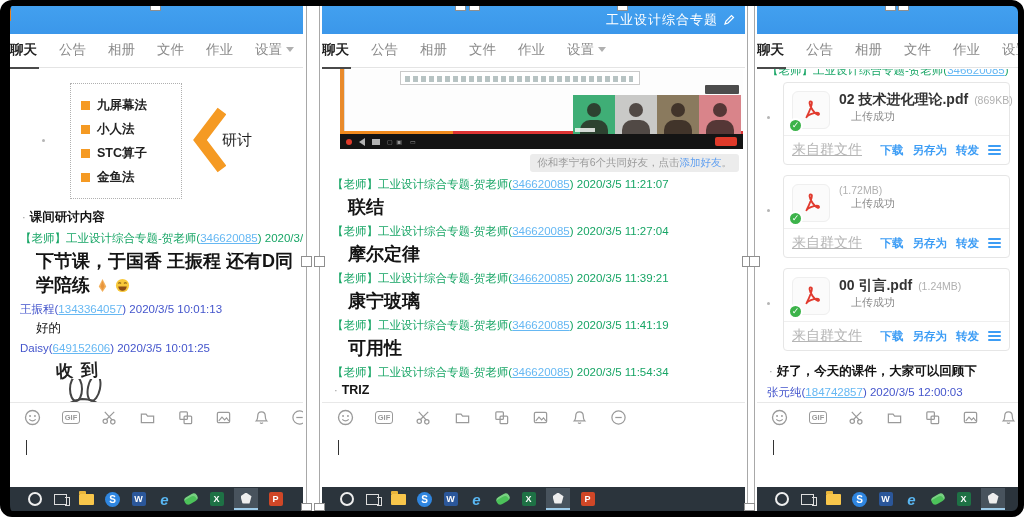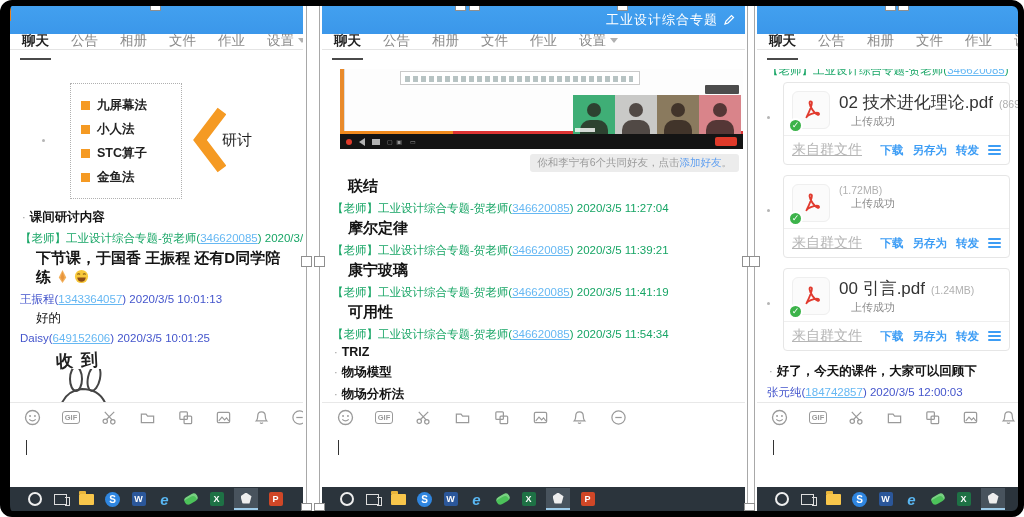--- a/index.html
+++ b/index.html
@@ -12,35 +12,35 @@
   
   .panel { position:absolute; top:6px; height:481px; background:#fff; overflow:hidden; }
   .p-left   { left:10px;  width:293px; }
   .p-middle { left:322px; width:423px; }
   .p-right  { left:757px; width:261px; }
 
   .titlebar { height:28px; background:linear-gradient(180deg,#42a0ef,#3b97ea);
     display:flex; align-items:center; justify-content:flex-end; padding:0 10px; }
   .wtitle { color:#fff; font-size:13px; letter-spacing:1px; display:flex; align-items:center; gap:5px; }
 
-  .tabs { height:16px; display:flex; align-items:center; gap:0; padding-left:12px;
+  .tabs { height:34px; display:flex; align-items:center; gap:0; 
     border-bottom:1px solid #e4e4e4; background:#fff; position:relative;text-align:right; }
   .tab { font-size:13.5px; color:#8a8a8a; padding:0 0 2px 0; margin-right:22px; position:relative; white-space:nowrap; }
   .tab.active { color:#222; font-weight:bold; }
   .tab.active::after { content:""; position:absolute; left:-2px; right:-2px; bottom:-8px; height:2px; background:#4a4a4a; }
   .caret-down { display:inline-block; width:0; height:0; border-left:4px solid transparent;
     border-right:4px solid transparent; border-top:5px solid #b0b0b0; margin-left:4px; vertical-align:middle; }
 
   .content { position:absolute; top:63px; bottom:85px; left:0; right:0; overflow:hidden; background:#fff; }
 
   
   .tline { font-size:11.5px; color:#17a565; padding:2px 8px 1px 10px; white-space:nowrap; }
   .sline { font-size:11.5px; color:#4455cc; padding:2px 8px 1px 10px; white-space:nowrap; }
   .uid { color:#66b8f3; text-decoration:underline; }
-  .body-msg { font-size:15px; color:#141414; font-weight:bold; padding:2px 8px 3px 26px; }
+  .body-msg { font-size:18px; color:#141414; font-weight:bold; padding:2px 8px 3px 26px; }
   .body-plain { font-size:12.5px; color:#141414; padding:2px 8px 3px 26px; }
   .bullet-row { font-size:12.5px; color:#141414; font-weight:bold; padding:2px 8px 3px 12px; }
   .dotmark { color:#9a9a9a; font-weight:normal; margin-right:4px; font-size:11px; }
 
   
   .diagram-wrap { position:relative; margin:14px 0 6px 60px; height:118px; }
   .side-dot { position:absolute; left:-28px; top:56px; width:3px; height:3px; background:#b5b5b5; border-radius:50%; }
   .dbox { position:absolute; left:0; top:0; width:112px; height:116px; border:1px dotted #b0b0b0; padding:9px 0 0 10px; background:#fff; }
   .drow { display:flex; align-items:center; gap:7px; height:24px; }
   .dsq { width:9px; height:9px; background:#f59a23; }
@@ -89,21 +89,21 @@
   .fcard-wrap { position:relative; margin:6px 8px 10px 26px; }
   .fcard-dot { position:absolute; left:-16px; top:34px; width:3px; height:3px; background:#b5b5b5; border-radius:50%; }
   .fcard { border:1px solid #e6e6e6; border-radius:4px; background:#fff; }
   .fmain { display:flex; padding:8px 8px 6px 8px; gap:9px; }
   .ficon { width:38px; height:38px; background:#fbfbfb; border:1px solid #efefef; border-radius:6px;
     display:flex; align-items:center; justify-content:center; position:relative; flex-shrink:0; }
   .fcheck { position:absolute; left:-5px; bottom:-5px; width:15px; height:15px; background:#3cb34a;
     border:2px solid #fff; border-radius:50%; color:#fff; font-size:9px; line-height:11px; text-align:center; font-weight:bold; }
   .finfo { min-width:0; }
   .fname-row { display:flex; align-items:baseline; gap:6px; white-space:nowrap; }
-  .fname { font-size:17px; font-weight:normal; color:#333; }
+  .fname { font-size:14px; font-weight:bold; color:#333; }
   .fsize { font-size:10.5px; color:#b0b0b0; }
   .fstatus { font-size:11px; color:#8a8a8a; margin-left:12px; }
   .ffoot { border-top:1px solid #efefef; display:flex; align-items:center; padding:5px 8px; }
   .fsource { font-size:14px; color:#b5b5b5;text-decoration:underline; }
   .flinks { margin-left:auto; display:flex; align-items:center; gap:9px; }
   .flink { font-size:11.5px; color:#3d9df5; font-weight:bold; }
   .fburger { display:inline-flex; flex-direction:column; gap:2px; }
   .fburger i { width:13px; height:2px; background:#3d9df5; border-radius:1px; }
 
   
@@ -328,20 +328,21 @@
           <span class="c-txt">▢ ▣</span>
           <span class="c-txt">▭</span>
           <span class="c-end"></span>
         </div>
       </div>
 
       <div class="notice">
         <span class="notice-bubble"><span>你和李宁有6个共同好友，点击</span><span class="notice-link">添加好友</span><span>。</span></span>
       </div>
 
+      <div class="tline"><span>【老师】工业设计综合专题-贺老师</span>(<span class="uid">346620085</span>) <span>2020/3/5 11:21:07</span></div>
       <div class="body-msg">联结</div>
       <div class="tline"><span>【老师】工业设计综合专题-贺老师</span>(<span class="uid">346620085</span>) <span>2020/3/5 11:27:04</span></div>
       <div class="body-msg">摩尔定律</div>
       <div class="tline"><span>【老师】工业设计综合专题-贺老师</span>(<span class="uid">346620085</span>) <span>2020/3/5 11:39:21</span></div>
       <div class="body-msg">康宁玻璃</div>
       <div class="tline"><span>【老师】工业设计综合专题-贺老师</span>(<span class="uid">346620085</span>) <span>2020/3/5 11:41:19</span></div>
       <div class="body-msg">可用性</div>
       <div class="tline"><span>【老师】工业设计综合专题-贺老师</span>(<span class="uid">346620085</span>) <span>2020/3/5 11:54:34</span></div>
       <div class="bullet-row"><span class="dotmark">·</span><span>TRIZ</span></div>
       <div class="bullet-row"><span class="dotmark">·</span><span>物场模型</span></div>

